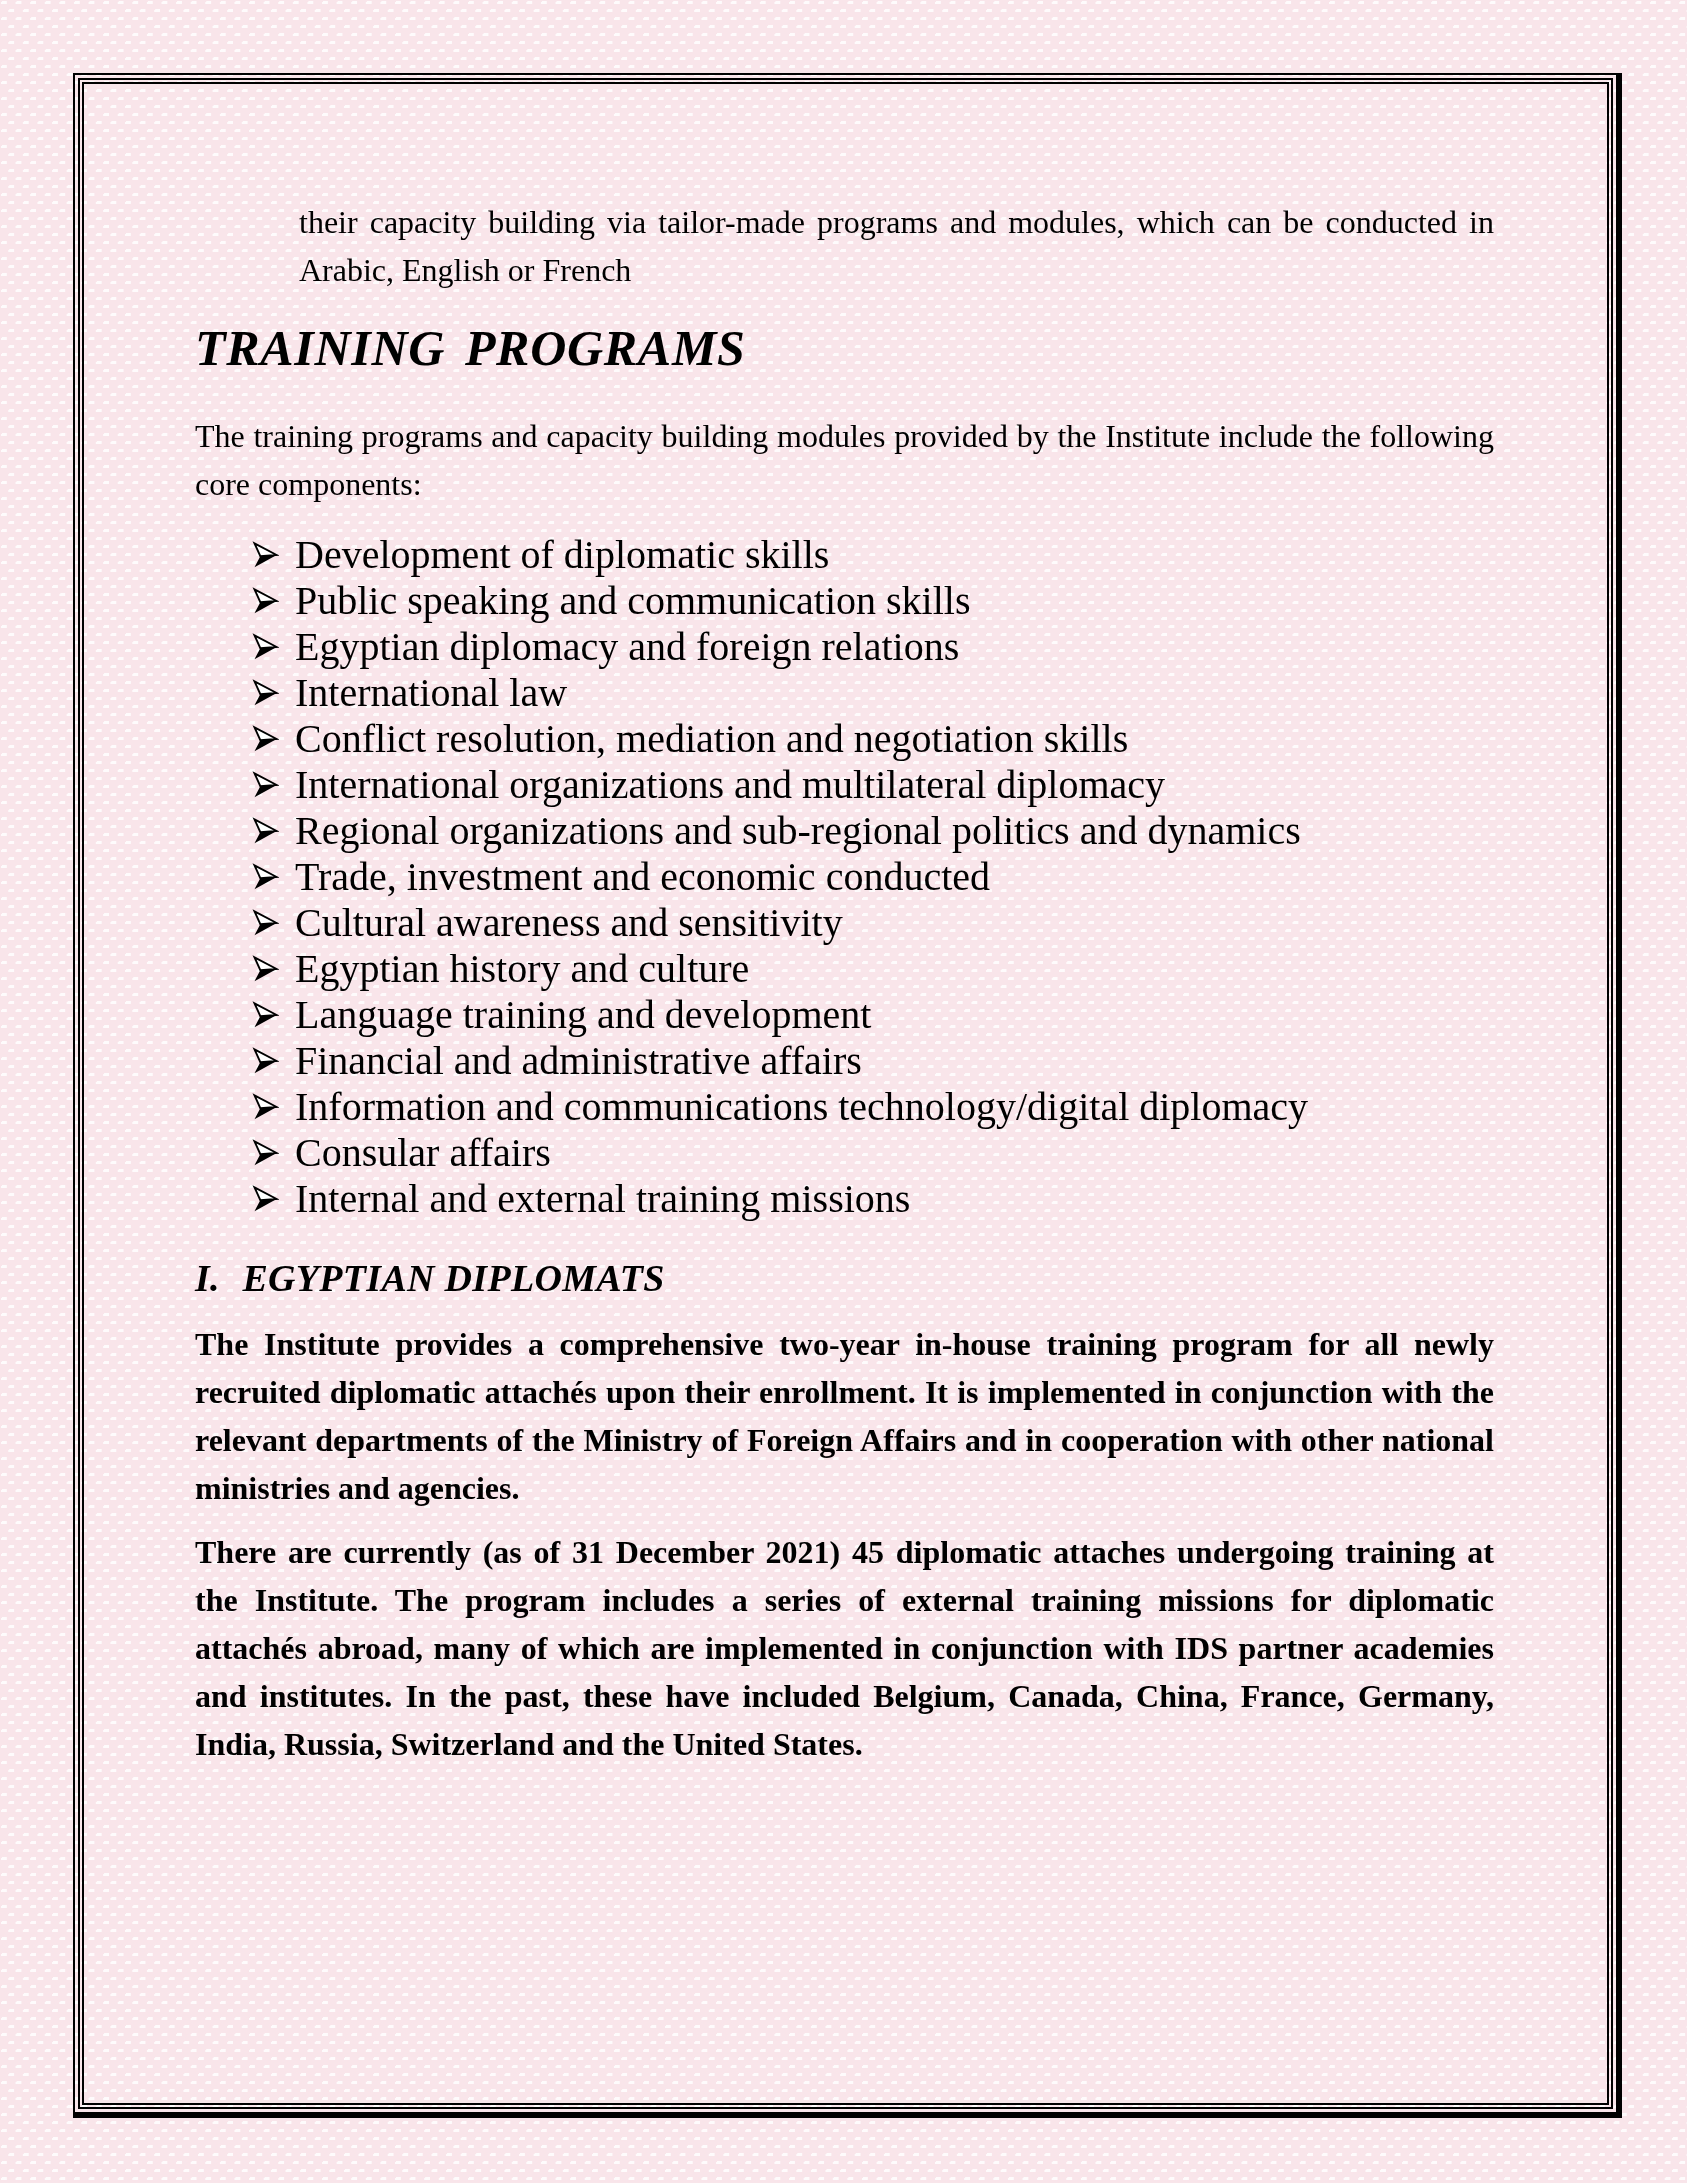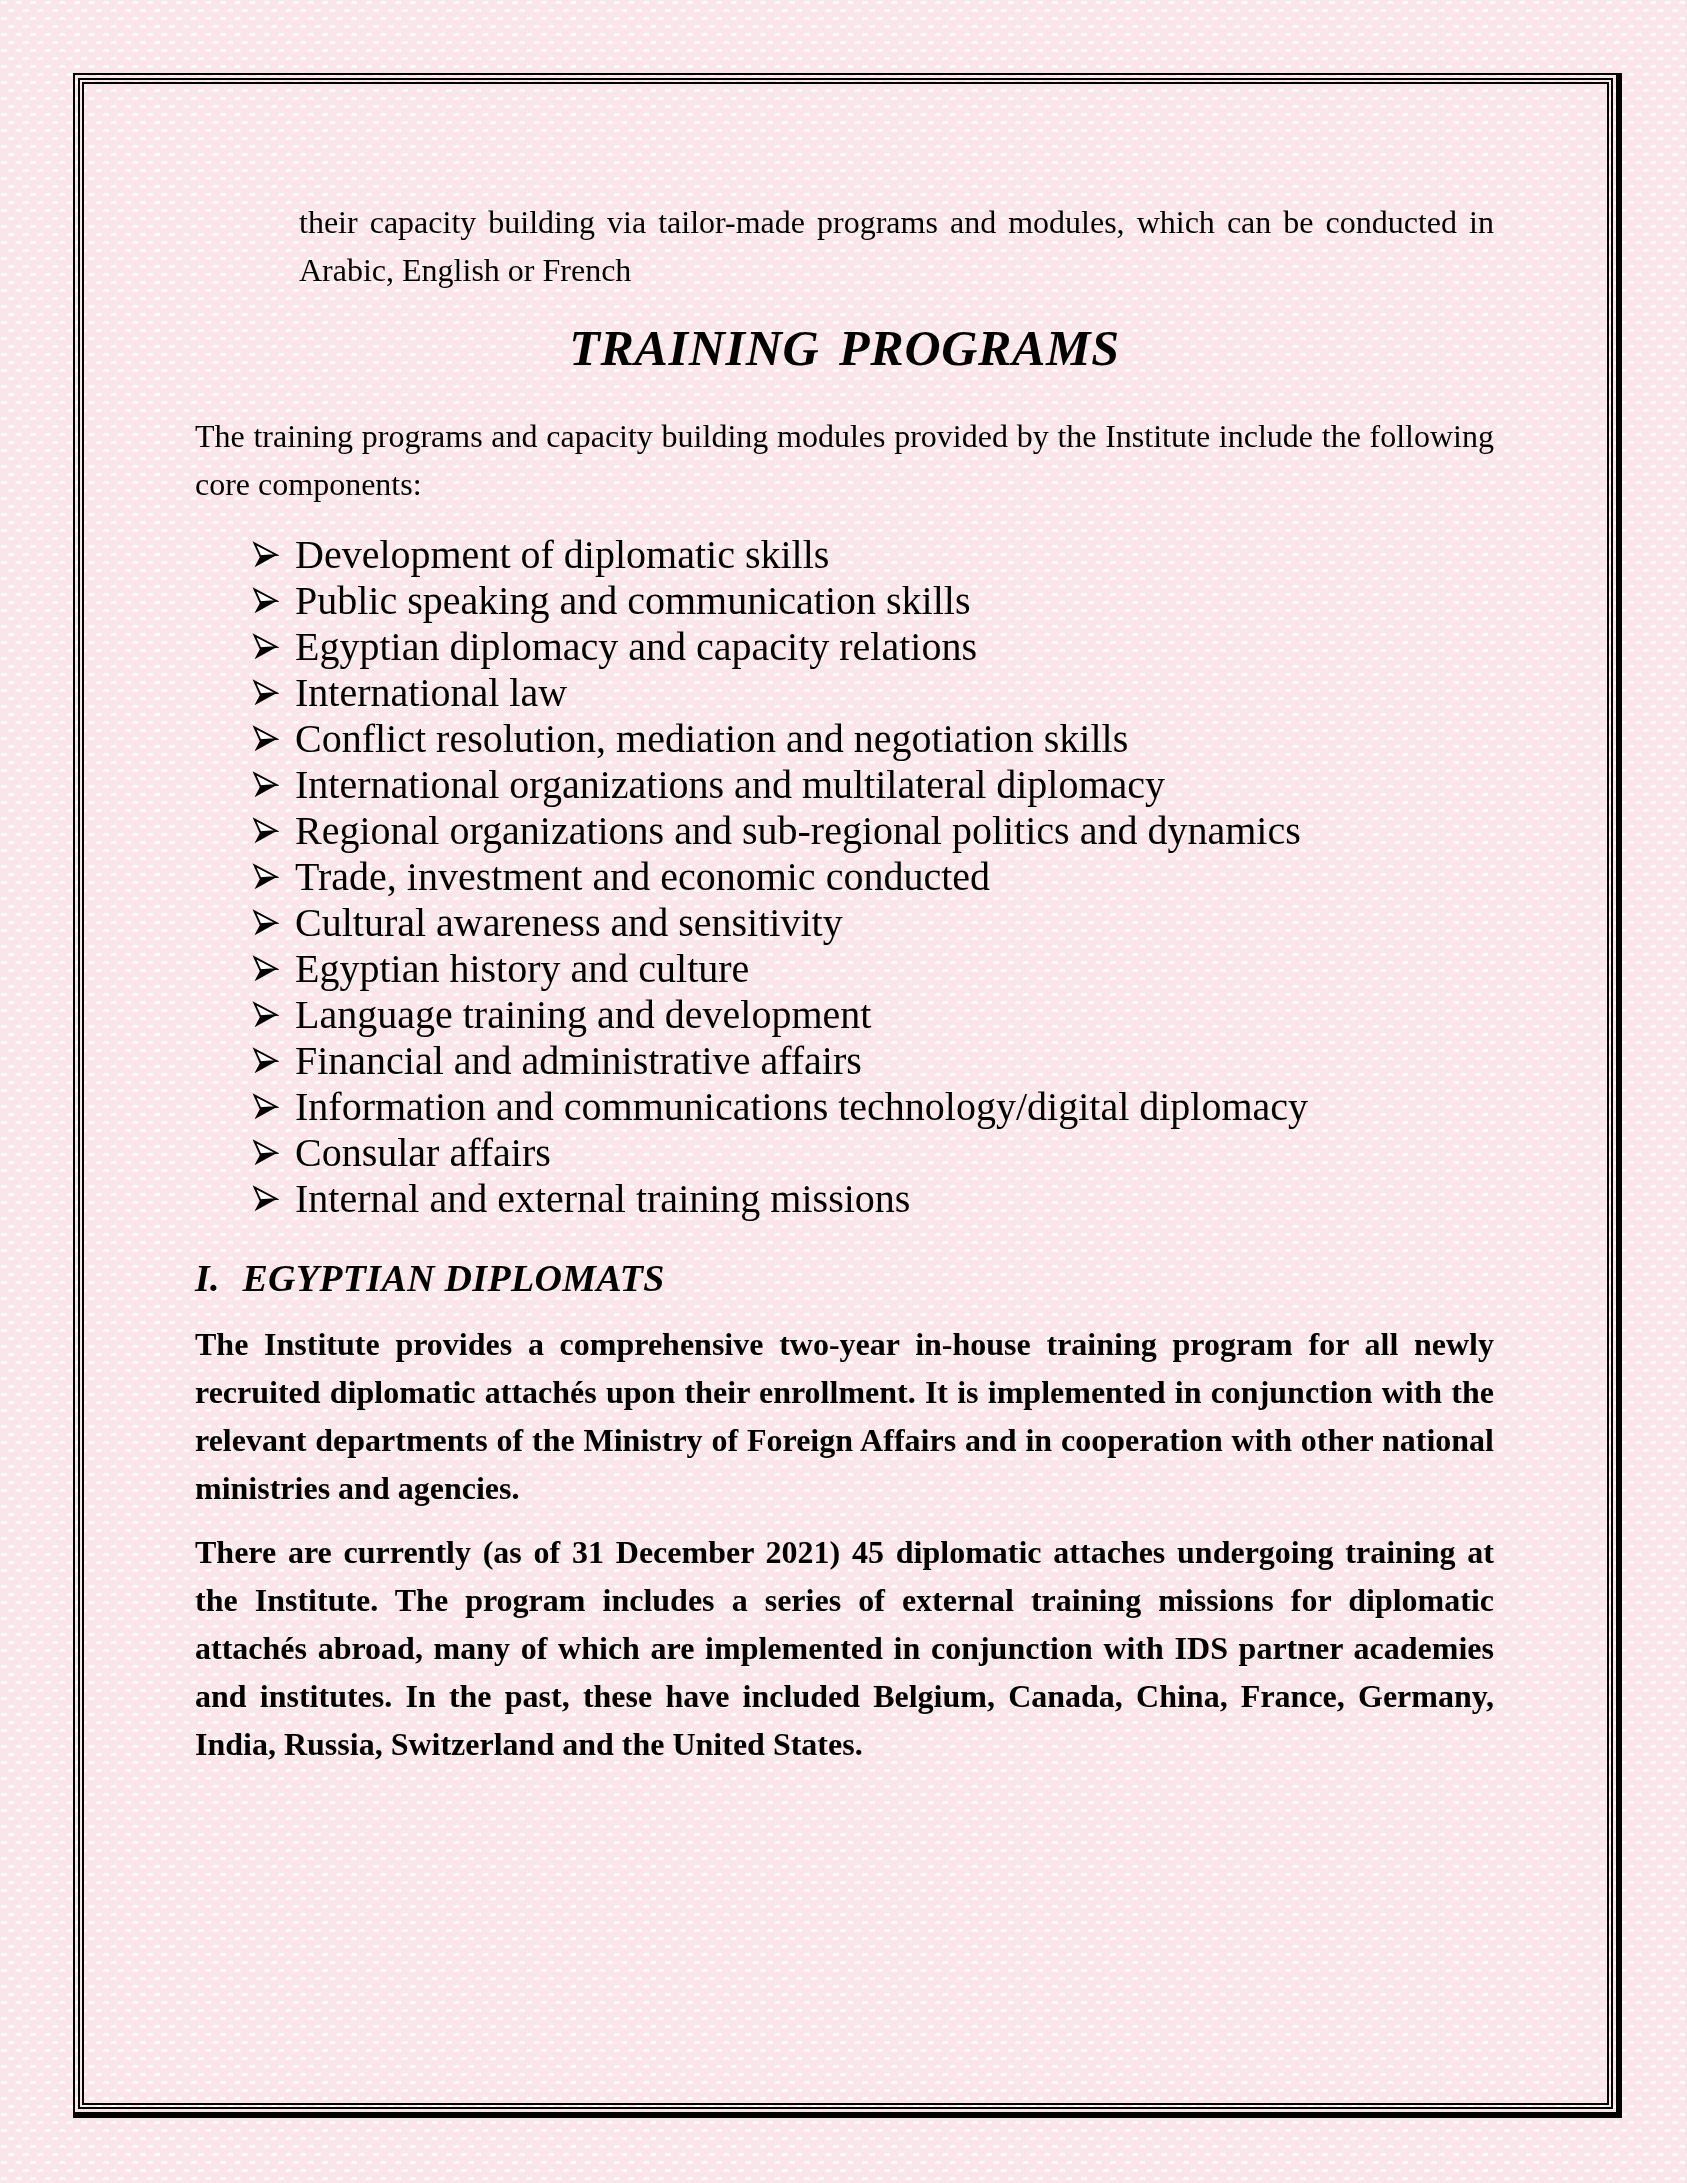--- a/index.html
+++ b/index.html
@@ -63,21 +63,20 @@
   }
   .indent {
     margin-left: 104px;
   }
   .title {
     margin: 22.5px 0 33px 0;
     font-size: 50px;
     line-height: 62px;
     font-weight: bold;
     font-style: italic;
-    text-align: center;
     letter-spacing: 0.7px;
     word-spacing: 6.6px;
   }
   .bullets {
     list-style: none;
     margin: 24px 0 0 0;
     padding: 0 0 0 56px;
   }
   .bullets li {
     display: flex;
@@ -154,21 +153,21 @@
           </span>
           <span class="bullet-text">Public speaking and communication skills</span>
         </li>
         <li>
           <span class="bullet-marker">
             <svg viewBox="0 0 24 24">
               <path d="M3 2 L22 12 L8 13 Z" fill="#ffffff" stroke="#000000" stroke-width="1.6"></path>
               <path d="M3 22.5 L22 12 L8 13 Z" fill="#000000"></path>
             </svg>
           </span>
-          <span class="bullet-text">Egyptian diplomacy and capacity relations</span>
+          <span class="bullet-text">Egyptian diplomacy and foreign relations</span>
         </li>
         <li>
           <span class="bullet-marker">
             <svg viewBox="0 0 24 24">
               <path d="M3 2 L22 12 L8 13 Z" fill="#ffffff" stroke="#000000" stroke-width="1.6"></path>
               <path d="M3 22.5 L22 12 L8 13 Z" fill="#000000"></path>
             </svg>
           </span>
           <span class="bullet-text">International law</span>
         </li>

